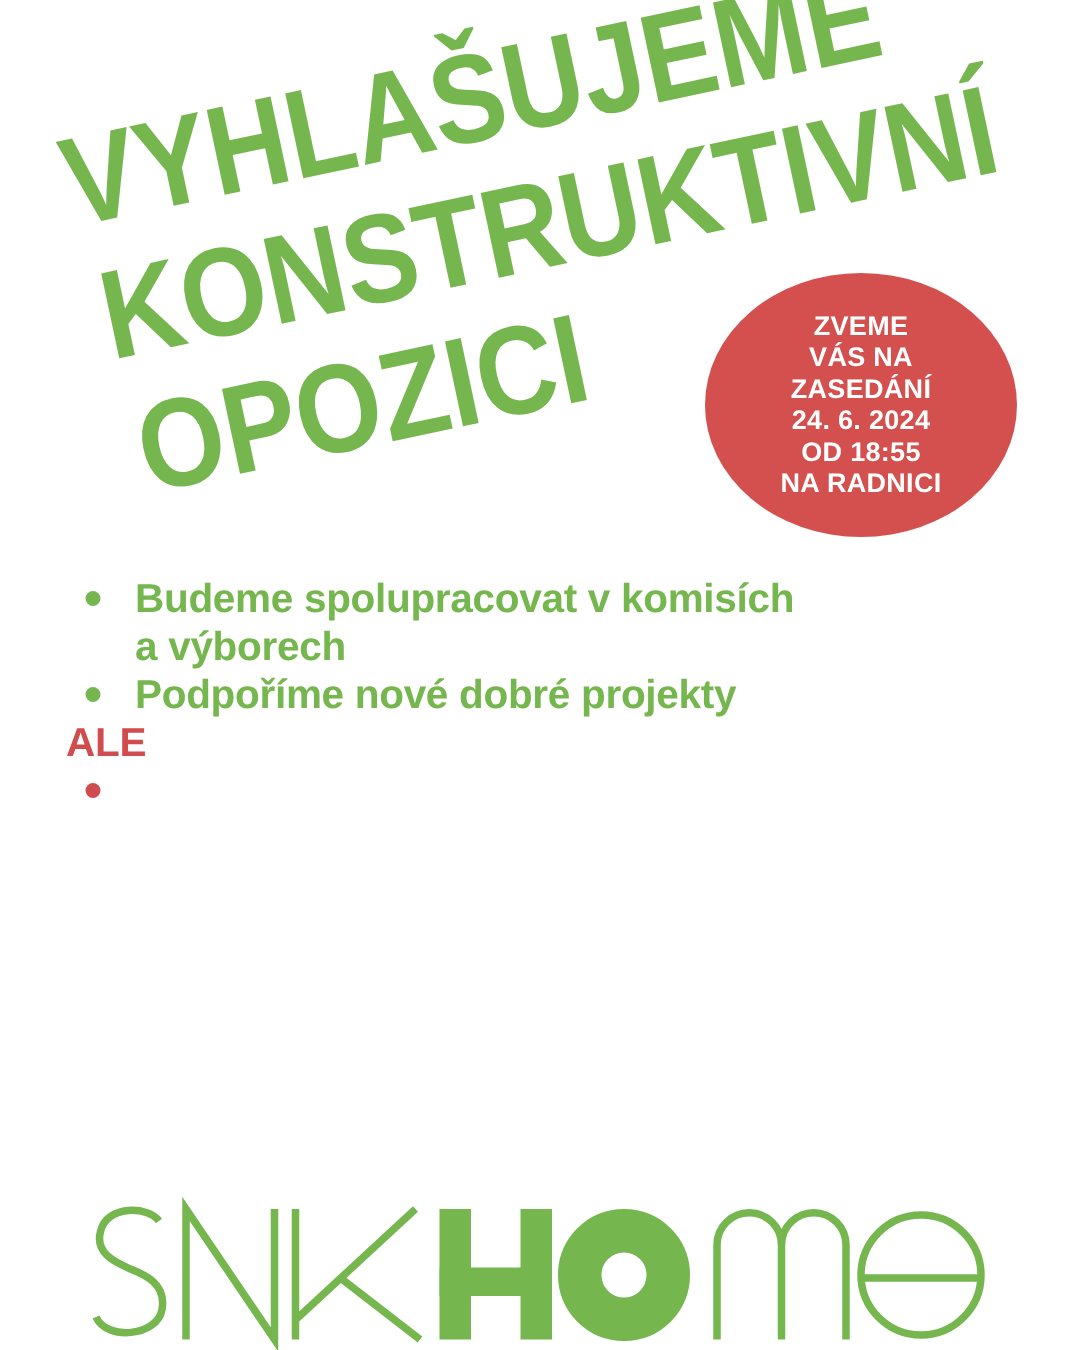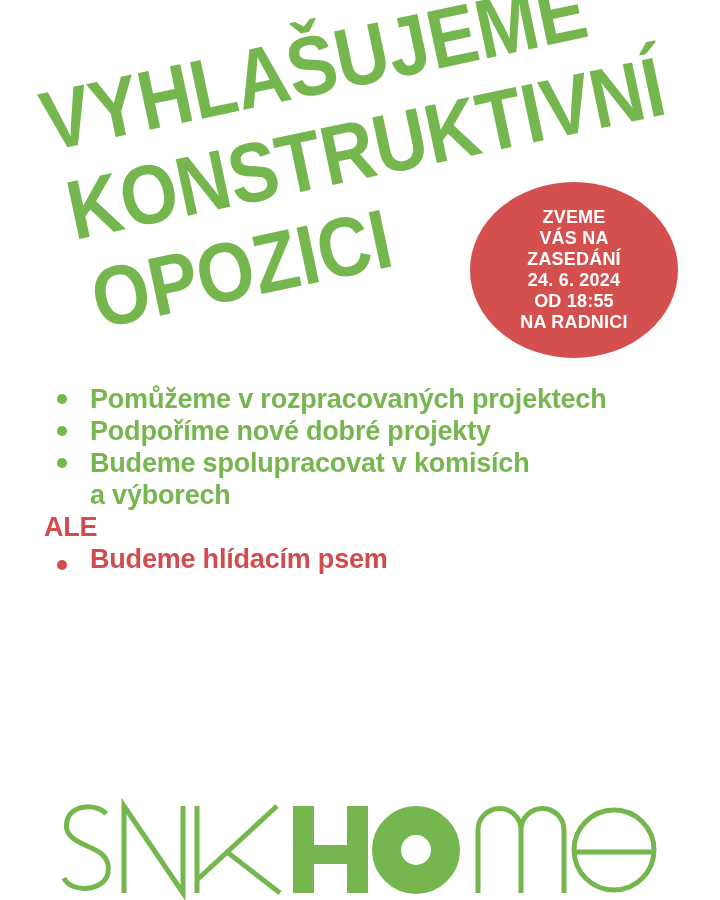--- a/index.html
+++ b/index.html
@@ -52,21 +52,21 @@
     left:44px; top:383px;
     width:650px;
     list-style:none; margin:0; padding:0;
     font-weight:bold;
     font-size:27px;
     line-height:32px;
     letter-spacing:-0.2px;
   }
   .list li { display:flex; align-items:flex-start; }
   .list li.green { color:var(--green,#75b74e); }
-  .list li.red   { color:var(--red_text,#d04c4e);align-items:center; }
+  .list li.red   { color:var(--red_text,#d04c4e); }
   .list .dot {
     flex:0 0 auto;
     width:10px; height:10px;
     border-radius:50%;
     background:currentColor;
     margin:11px 0 0 13px;
   }
   .list .txt { margin-left:23px; white-space:pre-line; }
   .list li.plain .txt { margin-left:0; }
 
@@ -93,37 +93,32 @@
     <div>VÁS NA</div>
     <div>ZASEDÁNÍ</div>
     <div>24. 6. 2024</div>
     <div>OD 18:55</div>
     <div>NA RADNICI</div>
   </div>
 
   <ul class="list">
     <li class="green">
       <span class="dot"></span>
-      <span class="txt">Pomůžeme v rozpracovaných projektech</span>
+      <span class="txt">Budeme spolupracovat v komisích
+a výborech</span>
     </li>
     <li class="green">
       <span class="dot"></span>
       <span class="txt">Podpoříme nové dobré projekty</span>
-    </li>
-    <li class="green">
-      <span class="dot"></span>
-      <span class="txt">Budeme spolupracovat v komisích
-a výborech</span>
     </li>
     <li class="red plain">
       <span class="txt">ALE</span>
     </li>
     <li class="red">
       <span class="dot"></span>
-      <span class="txt">Budeme hlídacím psem</span>
     </li>
   </ul>
 
   <div class="logo" role="img" aria-label="SNKHOme">
     <svg viewBox="0 0 620 110" xmlns="http://www.w3.org/2000/svg">
 
       <path class="thin" d="M56,24 C49,14 21,13 17,31 C13,46 28,52 37,56 C47,60 61,66 58,83 C55,101 21,104 14,88"></path>
 
       <path class="thin" d="M74,103 L74,16 L133,103 L133,16"></path>
 

